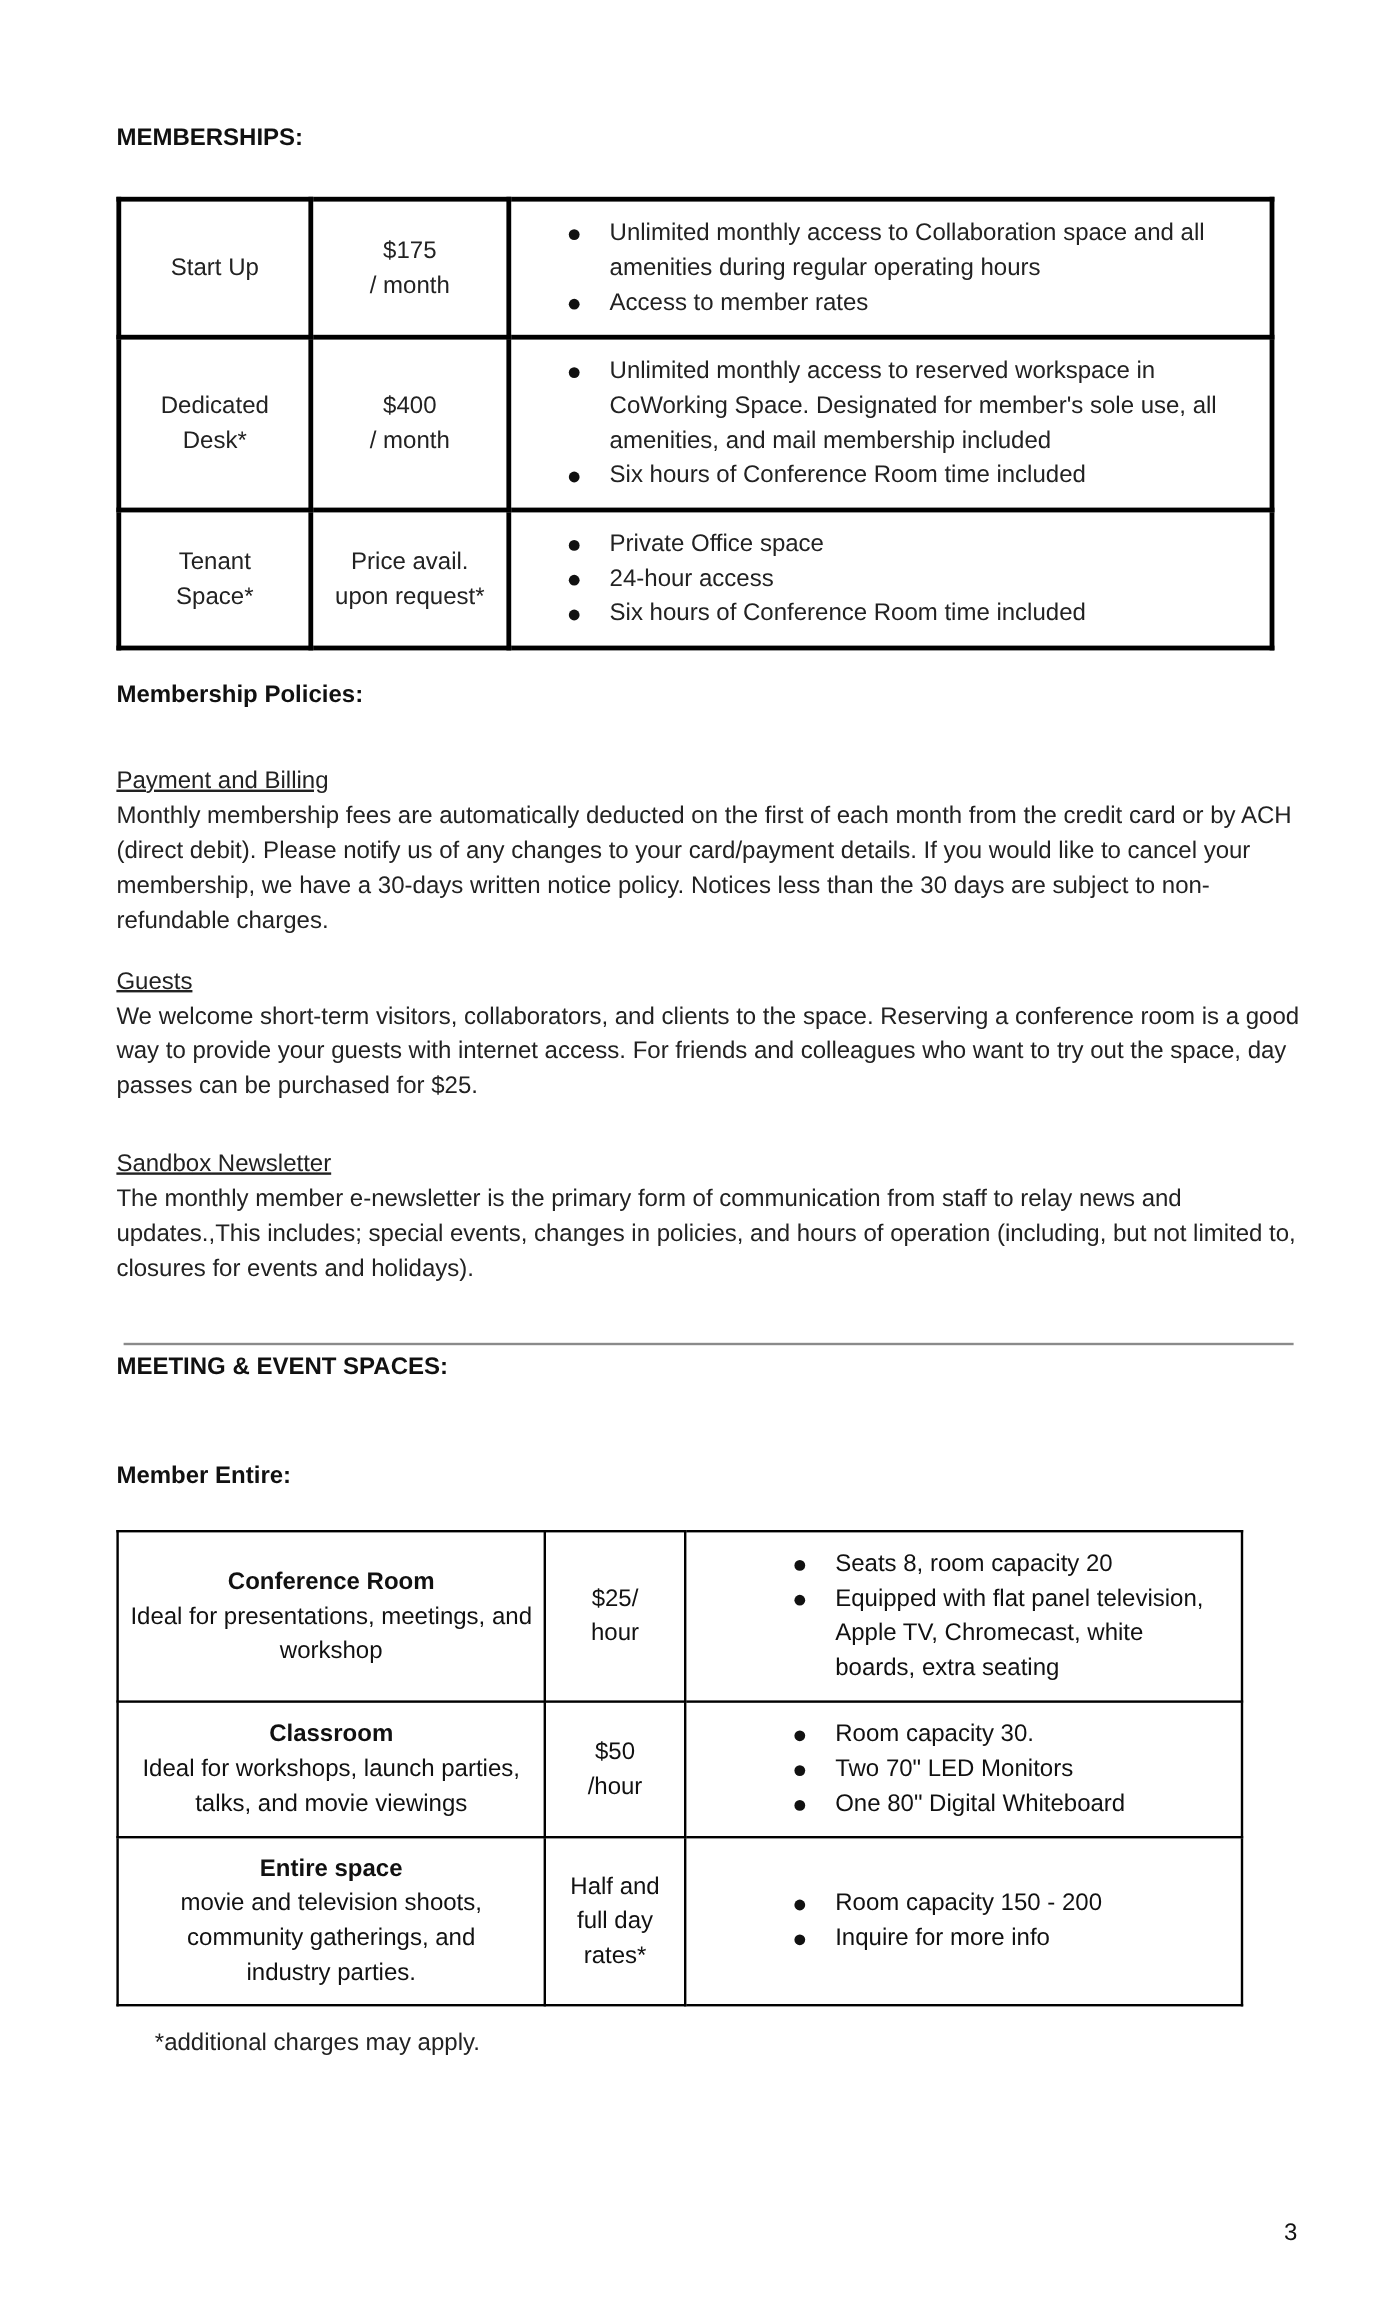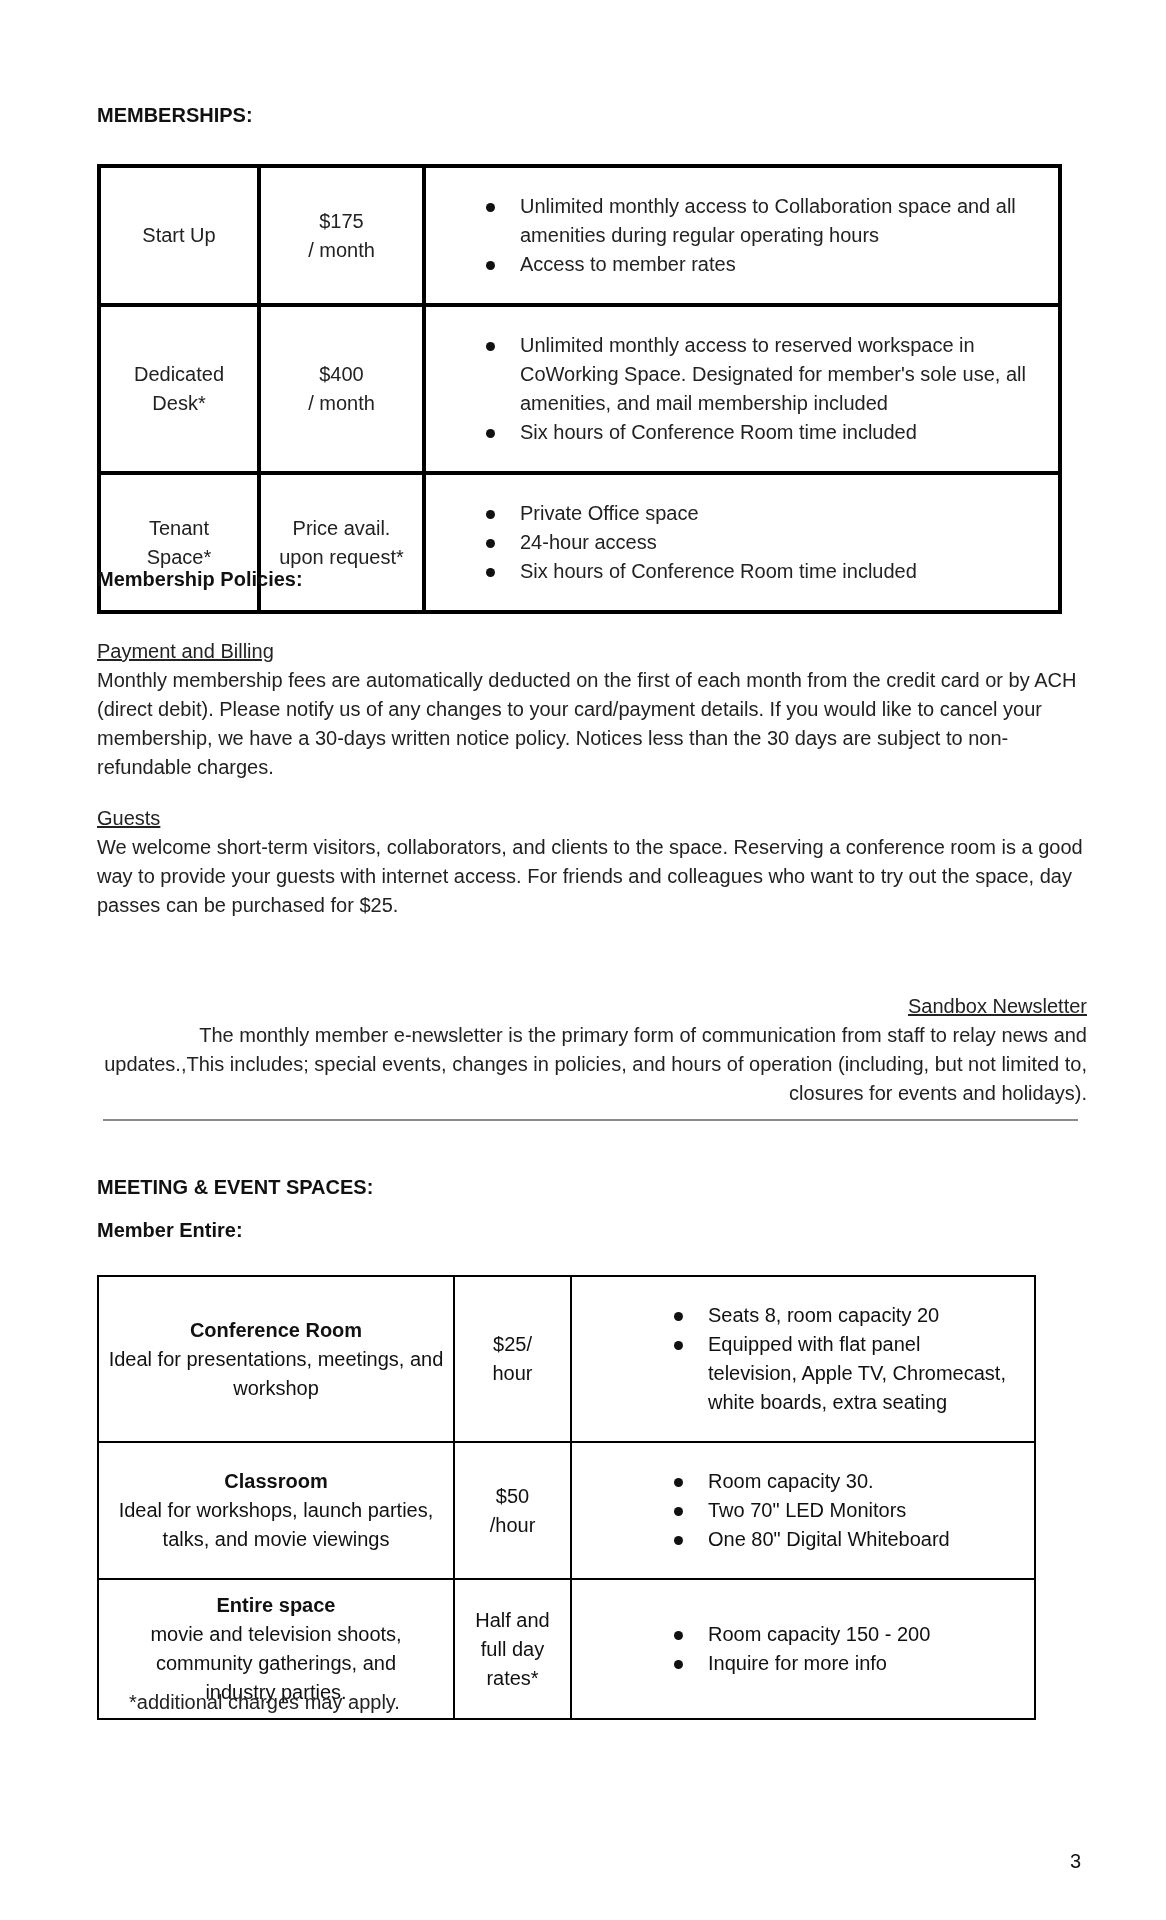--- a/index.html
+++ b/index.html
@@ -12,21 +12,21 @@
   .para { font-size: 20px; line-height: 29px; color: #222; }
   .sub { font-size: 20px; text-decoration: underline; color: #222; line-height: 29px; }
 
   table { border-collapse: collapse; position: absolute; table-layout: fixed; }
   .t1 { left: 97px; top: 164px; width: 965px; }
   .t1 td { border: 4px solid #000; font-size: 20px; color: #222; line-height: 29px; }
   .t2 { left: 97px; top: 1275px; width: 939px; }
   .t2 td { border: 2px solid #000; font-size: 20px; color: #111; line-height: 29px; }
   td.center { text-align: center; vertical-align: middle; }
   td.list { vertical-align: middle; padding: 8px 10px 8px 0; }
-  ul { margin: 16px; padding-left: 78px; list-style: none; }
+  ul { margin: 4px; padding-left: 78px; list-style: none; }
   ul li { position: relative; }
   ul li::before {
     content: ""; position: absolute; left: -34px; top: 11px;
     width: 9px; height: 9px; border-radius: 50%; background: #111;
   }
   .t2 ul { padding-left: 120px; }
   .bold { font-weight: bold; }
   .hr { position: absolute; left: 103px; top: 1119px; width: 975px; height: 2px; background: #8a8a8a; }
   .pagenum { position: absolute; left: 1070px; top: 1850px; font-size: 20px; color: #111; }
 </style>
@@ -98,28 +98,28 @@
 <div class="abs" style="left:97px; top:637px; width:990px;">
   <div class="sub">Payment and Billing</div>
   <div class="para">Monthly membership fees are automatically deducted on the first of each month from the credit card or by ACH (direct debit). Please notify us of any changes to your card/payment details. If you would like to cancel your membership, we have a 30-days written notice policy. Notices less than the 30 days are subject to non-refundable charges.</div>
 </div>
 
 <div class="abs" style="left:97px; top:804px; width:990px;">
   <div class="sub">Guests</div>
   <div class="para">We welcome short-term visitors, collaborators, and clients to the space. Reserving a conference room is a good way to provide your guests with internet access. For friends and colleagues who want to try out the space, day passes can be purchased for $25.</div>
 </div>
 
-<div class="abs" style="left:97px; top:992px; width:990px;text-align:right;">
+<div class="abs" style="left:97px; top:956px; width:990px;">
   <div class="sub">Sandbox Newsletter</div>
   <div class="para">The monthly member e-newsletter is the primary form of communication from staff  to relay news and updates.,This  includes; special events,  changes in policies, and hours of operation (including, but not limited to, closures for events and holidays).</div>
 </div>
 
 <div class="hr"></div>
 
-<div class="abs h-bold" style="left:97px; top:1176px;">MEETING &amp; EVENT SPACES:</div>
+<div class="abs h-bold" style="left:97px; top:1128px;">MEETING &amp; EVENT SPACES:</div>
 <div class="abs h-bold" style="left:97px; top:1219px;">Member Entire:</div>
 
 <table class="t2">
   <colgroup>
       <col style="width:356px">
       <col style="width:117px">
       <col>
     </colgroup>
   <tbody>
       <tr style="height:137px">

